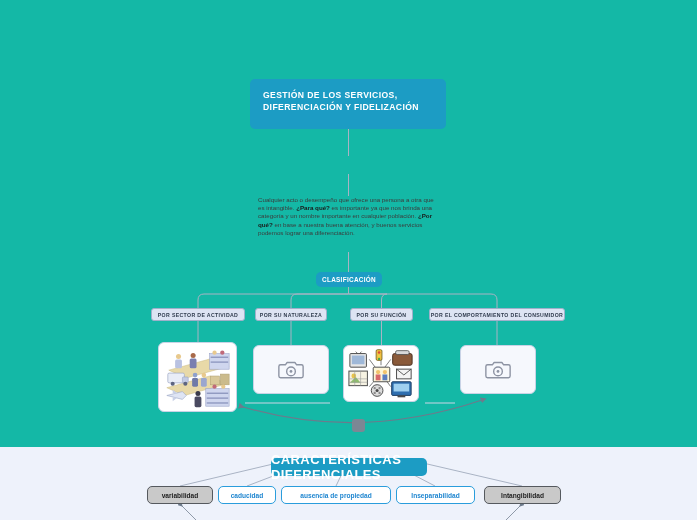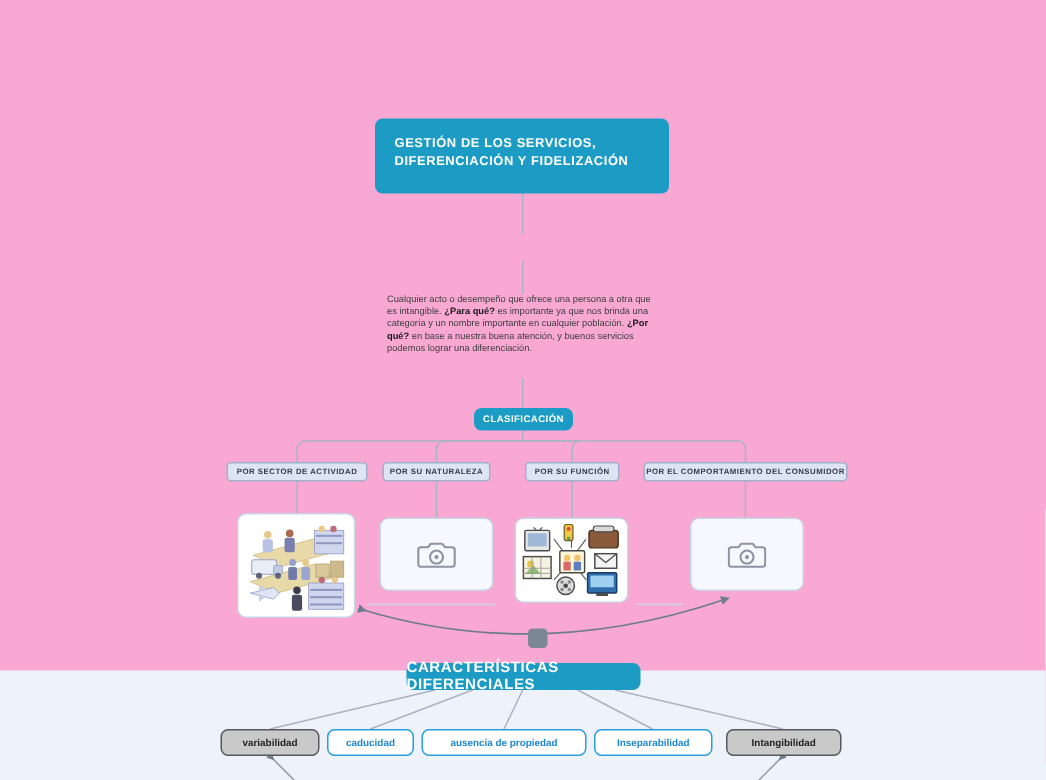--- a/index.html
+++ b/index.html
@@ -6,21 +6,21 @@
   html, body {
     margin: 0; padding: 0;
     width: 697px; height: 520px;
     background: #eef2fb;
     font-family: "Liberation Sans", sans-serif;
     overflow: hidden;
   }
   #canvas {
     position: relative;
     width: 697px; height: 447px;
-    background: #f9a8d4;
+    background: #14b8a6;
   }
   #edges {
     position: absolute; left: 0; top: 0;
     width: 697px; height: 520px;
     pointer-events: none;
   }
 
   .node { position: absolute; }
 
   
@@ -48,23 +48,23 @@
     justify-content: center;
   }
   #clasificacion-node {
     left: 316px; top: 272px;
     width: 66px; height: 15px;
     font-size: 6.4px;
     justify-content: center;
     letter-spacing: 0.3px;
   }
   #caracteristicas-node {
-    left: 271px; top: 442px;
+    left: 271px; top: 458px;
     width: 156px; height: 18px;
-    font-size: 10px;
+    font-size: 13px;
     justify-content: flex-end;
   }
 
   
   #definition-text {
     left: 258px; top: 196px;
     width: 180px;
     font-size: 6.2px;
     line-height: 8.2px;
     color: #3c3c3c;

